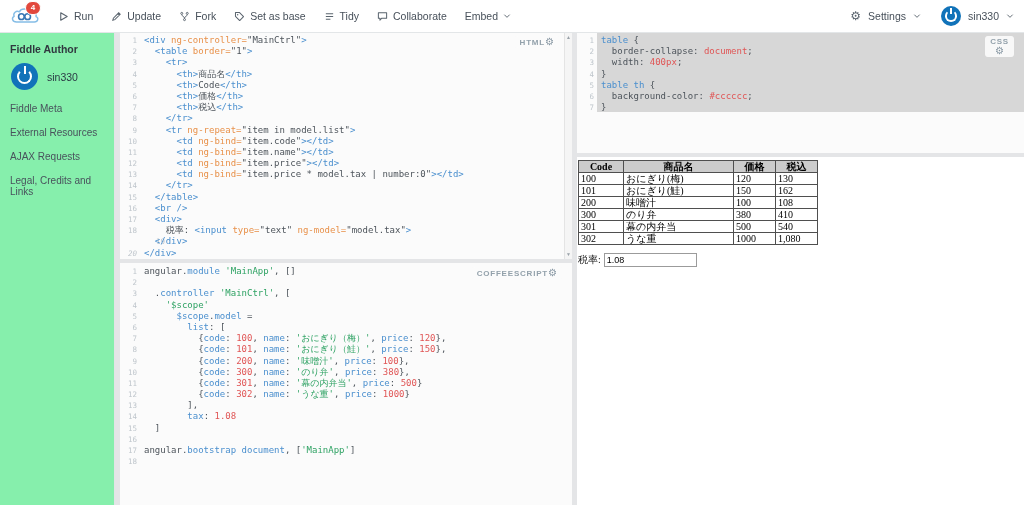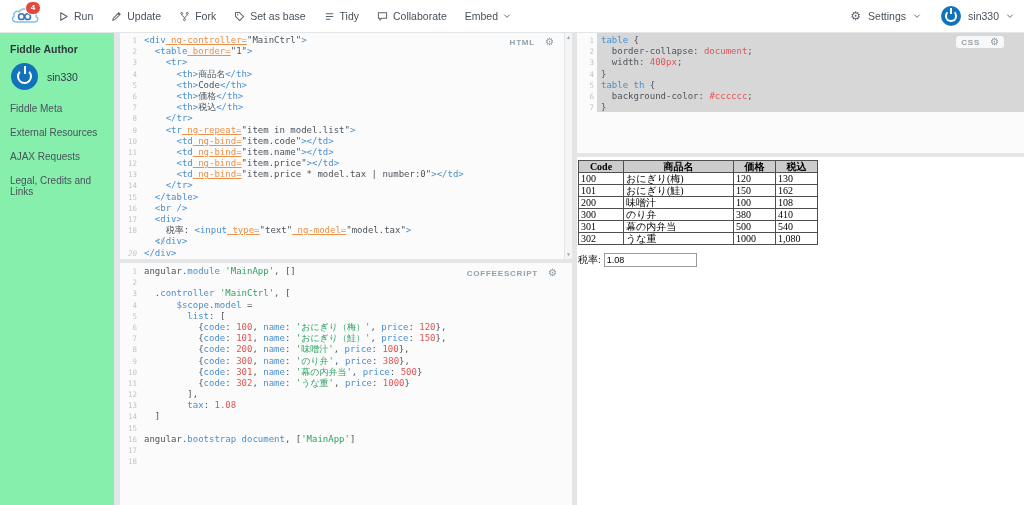--- a/index.html
+++ b/index.html
@@ -38,27 +38,27 @@
   .sb-name{font-size:10.5px;color:#2b3a45;cursor:pointer;}
   .sb-section{font-size:10px;font-weight:normal;color:#49525c;padding:13px 0 0 10px;cursor:pointer;}
 
   
   .editor{position:absolute;background:#fbfbfb;display:flex;overflow:hidden;}
   .gutter{width:17px;padding:3px 3px 0 0;text-align:right;font:7.5px "DejaVu Sans Mono",monospace;
           color:#bfc6cc;line-height:11.2px;background:#fbfbfb;z-index:1;}
   .code-area{flex:1;padding:3px 0 0 4px;font:9px "DejaVu Sans Mono",monospace;line-height:11.2px;
           position:relative;z-index:1;cursor:text;}
   .cline{height:11.2px;white-space:pre;}
-  .tok-blue{color:#4a8fce;} .tok-orange{color:#e8914a;text-decoration:underline;} .tok-dark{color:#4d545b;}
+  .tok-blue{color:#4a8fce;} .tok-orange{color:#e8914a;} .tok-dark{color:#4d545b;}
   .tok-green{color:#2ea263;} .tok-red{color:#e05555;}
   #panel-html{left:120px;top:32px;width:452px;height:227px;}
   #panel-coffeescript{left:120px;top:263px;width:452px;height:242px;}
   #panel-css{left:577px;top:32px;width:447px;height:121px;}
   .css-selection{position:absolute;left:17px;right:0;top:0;height:80px;background:#d7d7d7;z-index:0;}
-  .pill{position:absolute;top:4px;display:flex;align-items:center;gap:10px;background:rgba(251,251,251,.93);
+  .pill{position:absolute;top:4px;display:flex;align-items:center;gap:0;background:rgba(251,251,251,.93);
           border-radius:3px;padding:1px 5px;z-index:3;}
   .pill-label{font-size:8px;font-weight:bold;letter-spacing:.8px;color:#93a1ab;}
   .pill .gear-glyph{font-size:10px;color:#8696a2;cursor:pointer;}
   .vscroll{position:absolute;top:0;right:0;bottom:0;width:7px;background:#f5f5f5;border-left:1px solid #e4e4e4;
           z-index:2;cursor:pointer;}
   .vscroll .up,.vscroll .dn{position:absolute;left:0;width:7px;font-size:5px;color:#9aa2a9;text-align:center;}
   .vscroll .up{top:2px;} .vscroll .dn{bottom:2px;}
 
   
   #panel-result{position:absolute;left:577px;top:157px;width:447px;height:348px;background:#fff;overflow:hidden;}
@@ -248,21 +248,21 @@
       </div>
     <div class="code-area">
         <div class="cline"><span class="tok-blue">table</span><span class="tok-dark"> {</span></div>
         <div class="cline"><span class="tok-dark">  border-collapse: </span><span class="tok-red">document</span><span class="tok-dark">;</span></div>
         <div class="cline"><span class="tok-dark">  width: </span><span class="tok-red">400px</span><span class="tok-dark">;</span></div>
         <div class="cline"><span class="tok-dark">}</span></div>
         <div class="cline"><span class="tok-blue">table th</span><span class="tok-dark"> {</span></div>
         <div class="cline"><span class="tok-dark">  background-color: </span><span class="tok-red">#cccccc</span><span class="tok-dark">;</span></div>
         <div class="cline"><span class="tok-dark">}</span></div>
       </div>
-    <div class="pill" style="right:20px;">
+    <div class="pill" style="right:10px;flex-direction:column;">
       <span class="pill-label">CSS</span>
       <span class="gear-glyph">⚙</span>
     </div>
   </section>
 
   <section class="editor" id="panel-coffeescript">
     <div class="gutter">
         <div style="height: 11.2px;">1</div>
         <div style="height: 11.2px;">2</div>
         <div style="height: 11.2px;">3</div>
@@ -279,20 +279,21 @@
         <div style="height: 11.2px;">14</div>
         <div style="height: 11.2px;">15</div>
         <div style="height: 11.2px;">16</div>
         <div style="height: 11.2px;">17</div>
         <div style="height: 11.2px;">18</div>
       </div>
     <div class="code-area">
         <div class="cline"><span class="tok-dark">angular.</span><span class="tok-blue">module</span><span class="tok-dark"> </span><span class="tok-green">'MainApp'</span><span class="tok-dark">, []</span></div>
         <div class="cline"></div>
         <div class="cline"><span class="tok-dark">  .</span><span class="tok-blue">controller</span><span class="tok-dark"> </span><span class="tok-green">'MainCtrl'</span><span class="tok-dark">, [</span></div>
+        <div class="cline"><span class="tok-green">    '$scope'</span></div>
         <div class="cline"><span class="tok-dark">      </span><span class="tok-blue">$scope</span><span class="tok-dark">.</span><span class="tok-blue">model</span><span class="tok-dark"> =</span></div>
         <div class="cline"><span class="tok-dark">        </span><span class="tok-blue">list</span><span class="tok-dark">: [</span></div>
         <div class="cline"><span class="tok-dark">          {</span><span class="tok-blue">code</span><span class="tok-dark">: </span><span class="tok-red">100</span><span class="tok-dark">, </span><span class="tok-blue">name</span><span class="tok-dark">: </span><span class="tok-green">'おにぎり（梅）'</span><span class="tok-dark">, </span><span class="tok-blue">price</span><span class="tok-dark">: </span><span class="tok-red">120</span><span class="tok-dark">},</span></div>
         <div class="cline"><span class="tok-dark">          {</span><span class="tok-blue">code</span><span class="tok-dark">: </span><span class="tok-red">101</span><span class="tok-dark">, </span><span class="tok-blue">name</span><span class="tok-dark">: </span><span class="tok-green">'おにぎり（鮭）'</span><span class="tok-dark">, </span><span class="tok-blue">price</span><span class="tok-dark">: </span><span class="tok-red">150</span><span class="tok-dark">},</span></div>
         <div class="cline"><span class="tok-dark">          {</span><span class="tok-blue">code</span><span class="tok-dark">: </span><span class="tok-red">200</span><span class="tok-dark">, </span><span class="tok-blue">name</span><span class="tok-dark">: </span><span class="tok-green">'味噌汁'</span><span class="tok-dark">, </span><span class="tok-blue">price</span><span class="tok-dark">: </span><span class="tok-red">100</span><span class="tok-dark">},</span></div>
         <div class="cline"><span class="tok-dark">          {</span><span class="tok-blue">code</span><span class="tok-dark">: </span><span class="tok-red">300</span><span class="tok-dark">, </span><span class="tok-blue">name</span><span class="tok-dark">: </span><span class="tok-green">'のり弁'</span><span class="tok-dark">, </span><span class="tok-blue">price</span><span class="tok-dark">: </span><span class="tok-red">380</span><span class="tok-dark">},</span></div>
         <div class="cline"><span class="tok-dark">          {</span><span class="tok-blue">code</span><span class="tok-dark">: </span><span class="tok-red">301</span><span class="tok-dark">, </span><span class="tok-blue">name</span><span class="tok-dark">: </span><span class="tok-green">'幕の内弁当'</span><span class="tok-dark">, </span><span class="tok-blue">price</span><span class="tok-dark">: </span><span class="tok-red">500</span><span class="tok-dark">}</span></div>
         <div class="cline"><span class="tok-dark">          {</span><span class="tok-blue">code</span><span class="tok-dark">: </span><span class="tok-red">302</span><span class="tok-dark">, </span><span class="tok-blue">name</span><span class="tok-dark">: </span><span class="tok-green">'うな重'</span><span class="tok-dark">, </span><span class="tok-blue">price</span><span class="tok-dark">: </span><span class="tok-red">1000</span><span class="tok-dark">}</span></div>
         <div class="cline"><span class="tok-dark">        ],</span></div>
         <div class="cline"><span class="tok-dark">        </span><span class="tok-blue">tax</span><span class="tok-dark">: </span><span class="tok-red">1.08</span></div>

